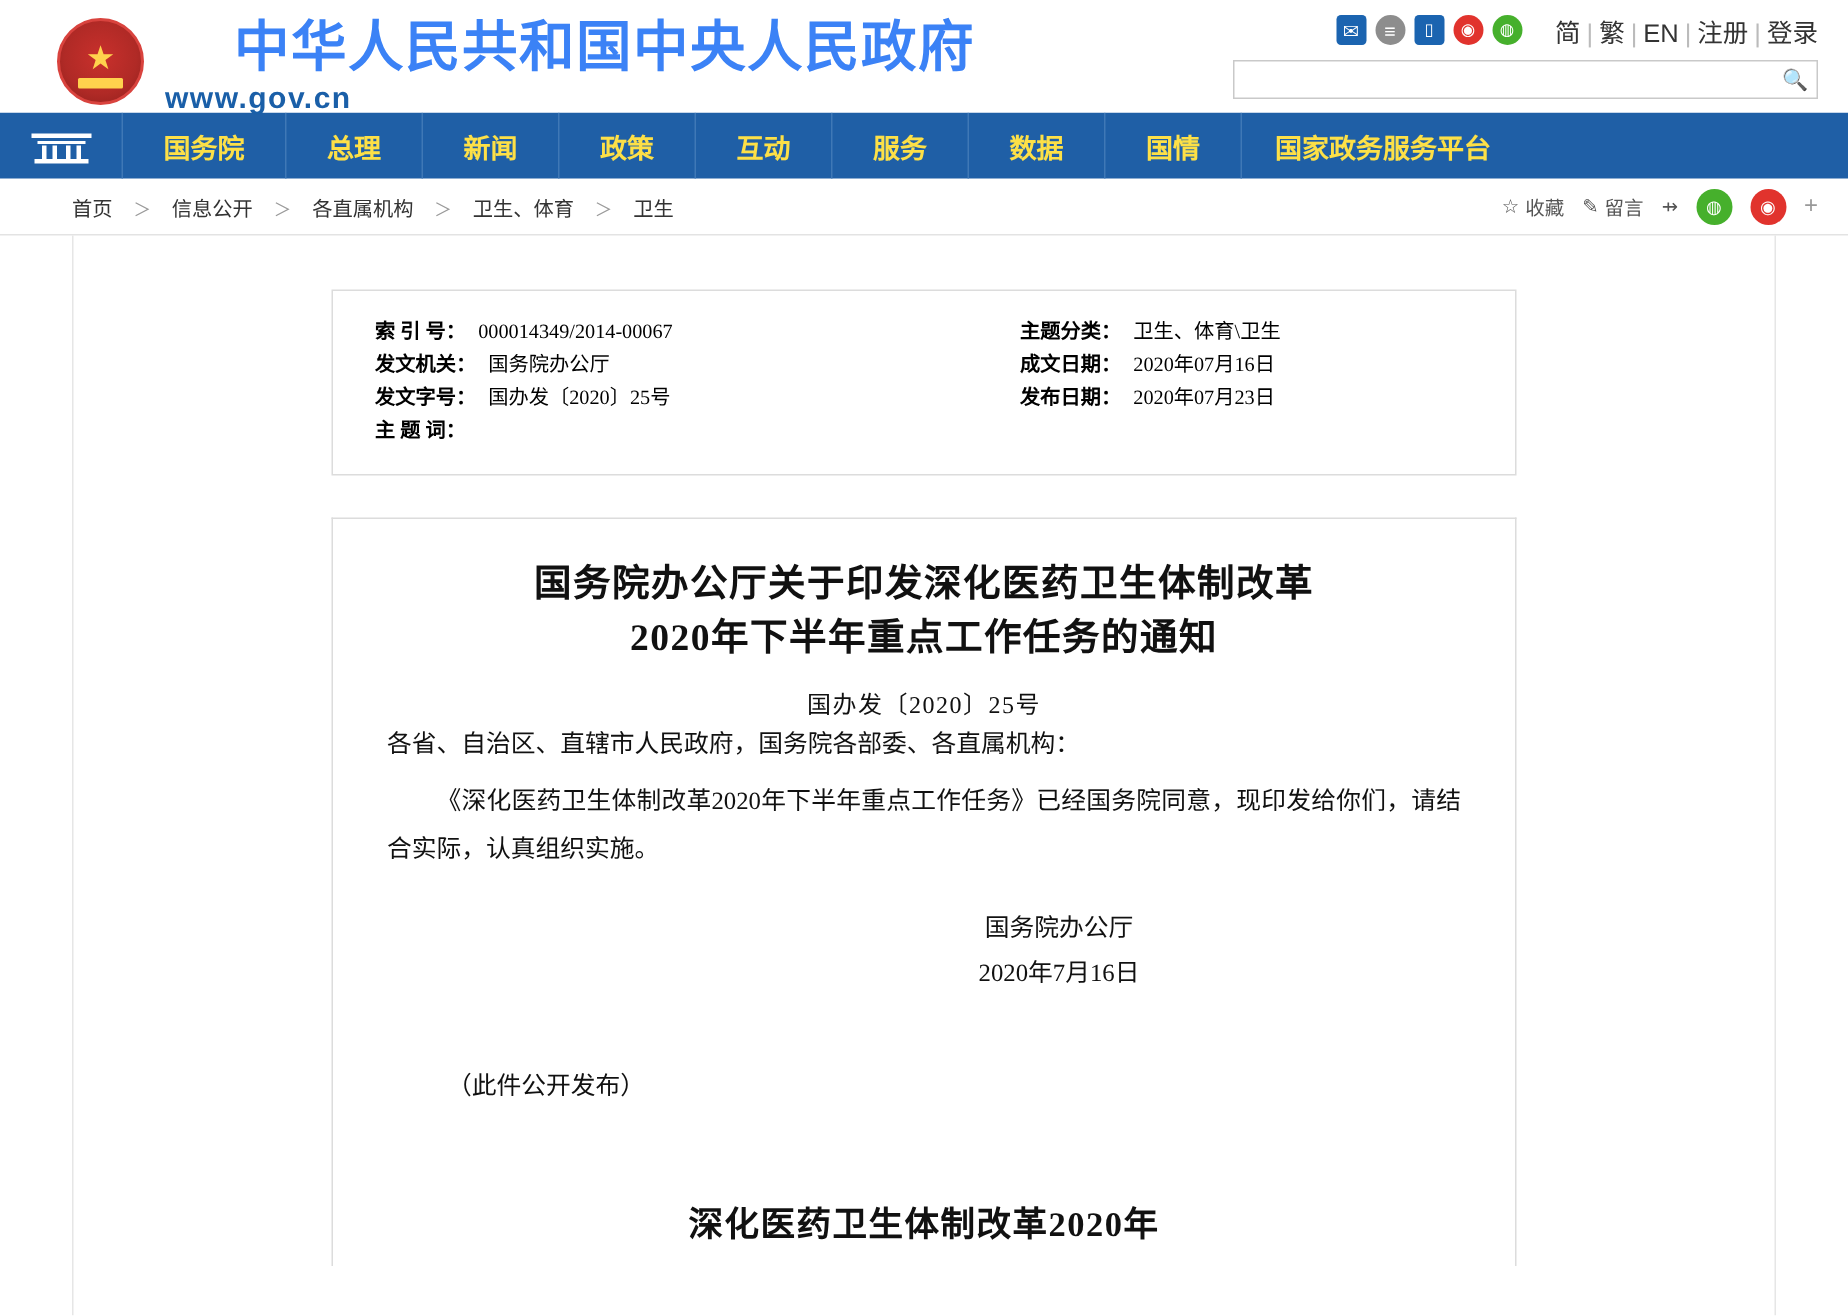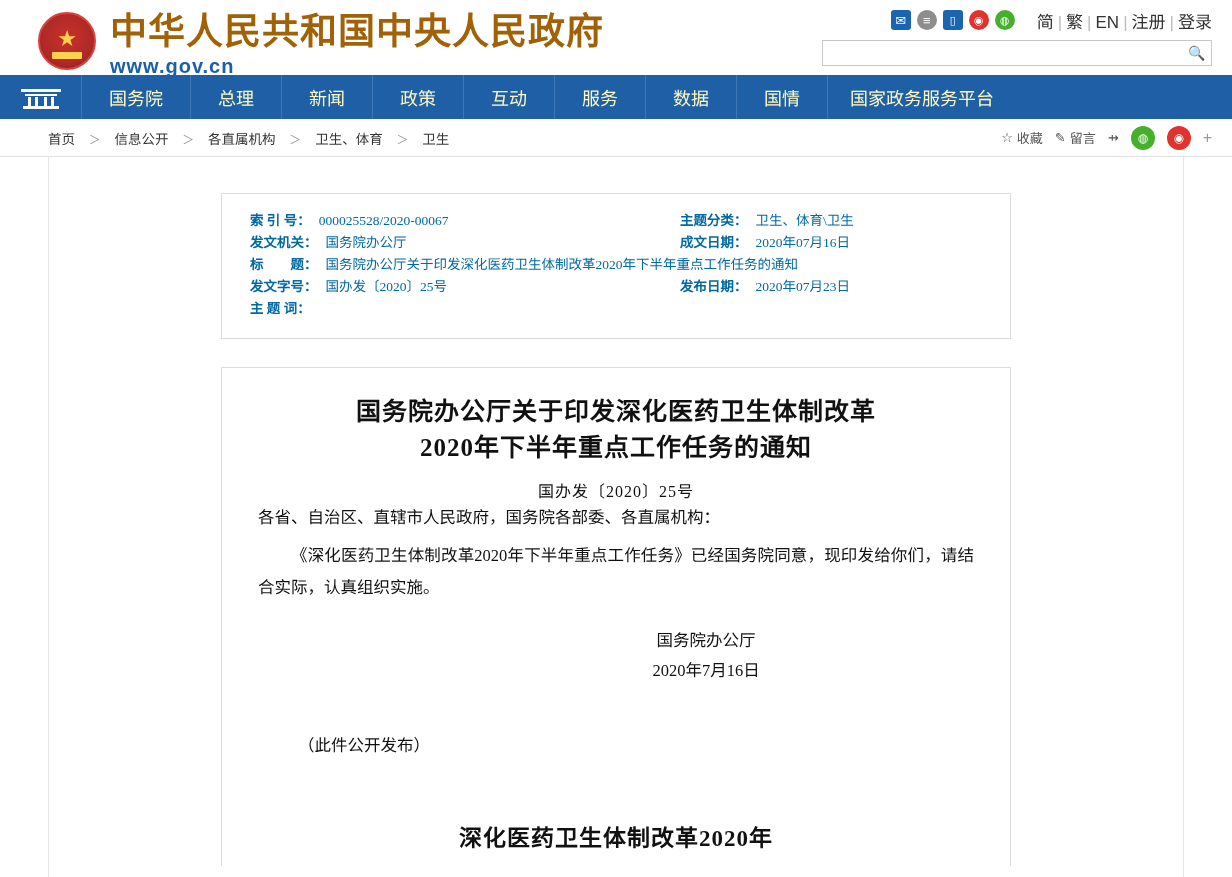--- a/index.html
+++ b/index.html
@@ -41,27 +41,28 @@
   .emblem::after {
     content: "";
     position: absolute;
     left: 12px; right: 12px; bottom: 9px;
     height: 7px;
     background: #ffd24d;
     border-radius: 1px;
   }
   .site-title-wrap { margin-left: 14px; }
   .site-title {
-    color: #a16207;
+    color: #3b82f6;
     font-family: Liberation Sans, sans-serif;
     font-weight: bold;
     font-size: 37px;
     letter-spacing: 1px;
     line-height: 44px;
     white-space: nowrap;
+    margin-left: 46px;
   }
   .site-url {
     color: #1a5fa8;
     font-weight: bold;
     font-size: 20px;
     letter-spacing: 1px;
     margin-top: 1px;
   }
   .header-right {
     position: absolute;
@@ -137,22 +138,22 @@
     justify-content: center;
     border-right: 1px solid #3f78b6;
   }
   .nav-item {
     flex: 0 0 auto;
     padding: 0 27px;
     display: flex;
     align-items: center;
     justify-content: center;
     font-size: 18px;
-    font-weight: normal;
-    color: #fef9c3;
+    font-weight: bold;
+    color: #fde047;
     border-right: 1px solid #3f78b6;
     white-space: nowrap;
     cursor: pointer;
   }
   .nav-item.last { border-right: 0; padding: 16px 22px; }
 
   
   .crumb-bar {
     height: 38px;
     border-bottom: 1px solid #e3e3e3;
@@ -191,21 +192,21 @@
     margin: 0 48px;
     min-height: 720px;
     padding-top: 36px;
   }
   .meta-table {
     width: 790px;
     margin: 0 auto;
     border: 1px solid #dcdcdc;
     padding: 16px 28px 18px 28px;
     font-size: 13.5px;
-    color: #0369a1;
+    color: #000000;
     font-family: "Liberation Serif", "DejaVu Serif", serif;
   }
   .meta-row { display: flex; line-height: 22px; }
   .meta-cell { display: flex; }
   .meta-cell.left { width: 430px; }
   .meta-label { font-weight: bold; white-space: pre; }
   .meta-value { margin-left: 8px; }
 
   .doc-box {
     width: 790px;
@@ -338,44 +339,38 @@
   </div>
 </div>
 
 <div class="page">
   <div class="content-rail">
 
     <div class="meta-table">
       <div class="meta-row">
         <span class="meta-cell left">
           <span class="meta-label">索 引 号：</span>
-          <span class="meta-value">000025528/2020-00067</span>
+          <span class="meta-value">000014349/2014-00067</span>
         </span>
         <span class="meta-cell">
           <span class="meta-label">主题分类：</span>
           <span class="meta-value">卫生、体育\卫生</span>
         </span>
       </div>
       <div class="meta-row">
         <span class="meta-cell left">
           <span class="meta-label">发文机关：</span>
           <span class="meta-value">国务院办公厅</span>
         </span>
         <span class="meta-cell">
           <span class="meta-label">成文日期：</span>
           <span class="meta-value">2020年07月16日</span>
         </span>
       </div>
       <div class="meta-row">
-        <span class="meta-cell">
-          <span class="meta-label">标　　题：</span>
-          <span class="meta-value">国务院办公厅关于印发深化医药卫生体制改革2020年下半年重点工作任务的通知</span>
-        </span>
-      </div>
-      <div class="meta-row">
         <span class="meta-cell left">
           <span class="meta-label">发文字号：</span>
           <span class="meta-value">国办发〔2020〕25号</span>
         </span>
         <span class="meta-cell">
           <span class="meta-label">发布日期：</span>
           <span class="meta-value">2020年07月23日</span>
         </span>
       </div>
       <div class="meta-row">

